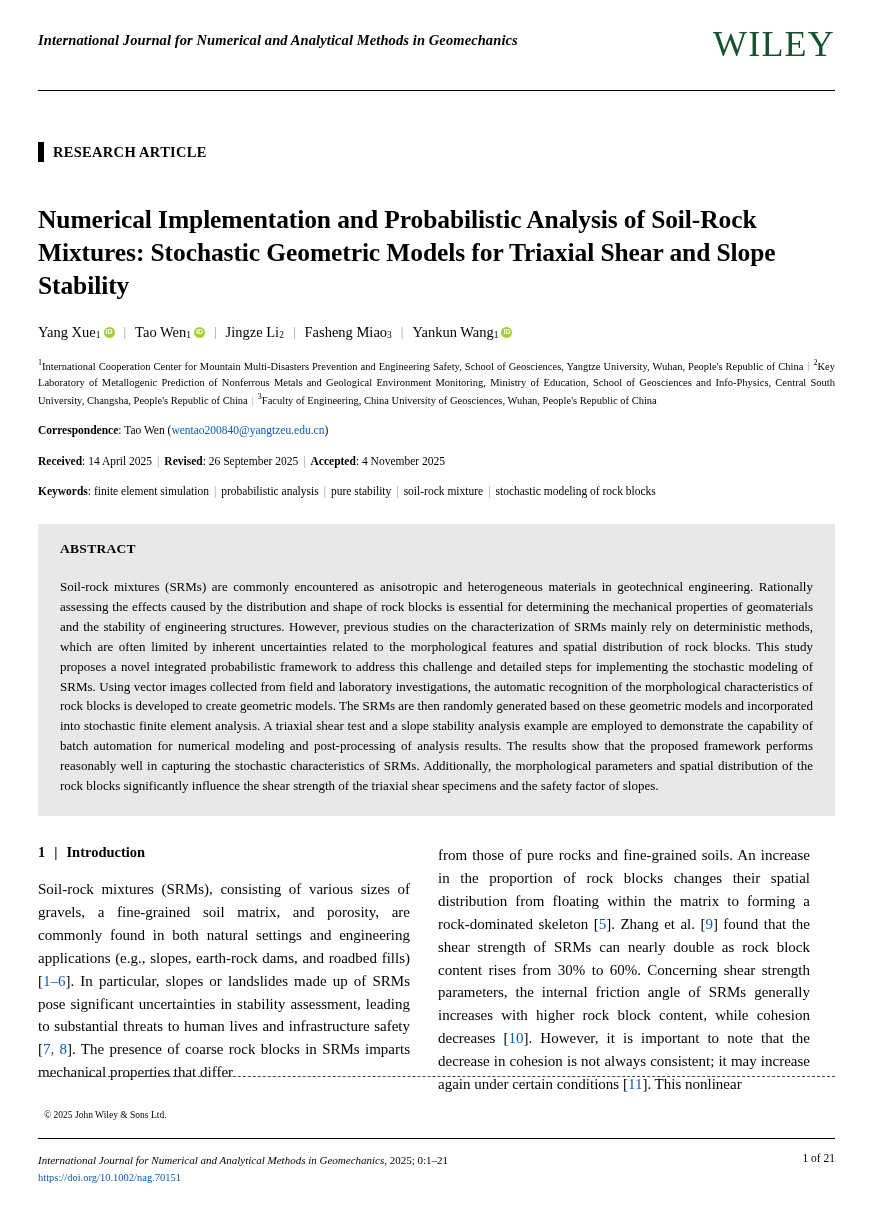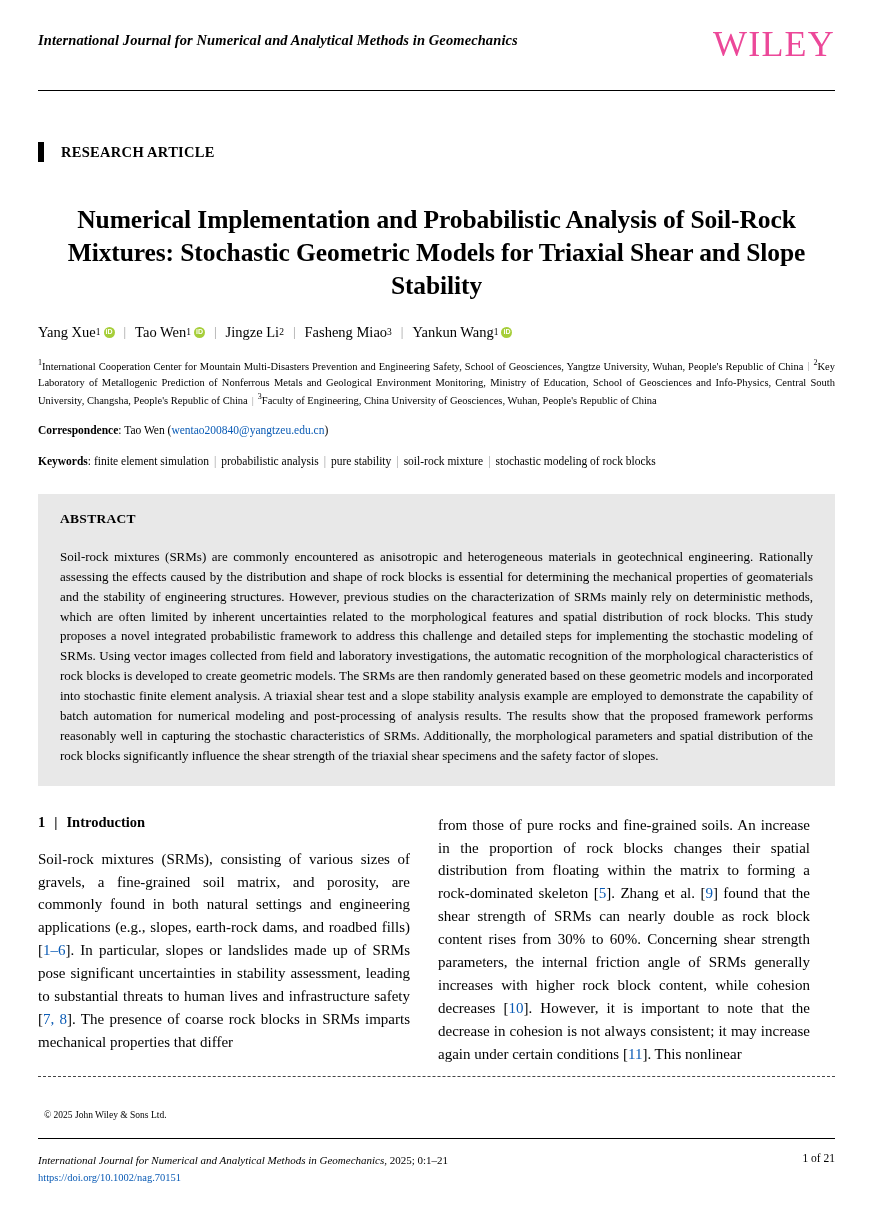--- a/index.html
+++ b/index.html
@@ -41,30 +41,30 @@
     font-size: 14.5px;
     letter-spacing: 0.1px;
     padding-top: 6px;
     color: #000;
   }
   .wiley-logo {
     font-family: "Liberation Serif", serif;
     font-size: 36px;
     letter-spacing: 1.2px;
     line-height: 1;
-    color: #ec4899;
+    color: #14532d;
     font-weight: normal;
   }
 
   
   .article-type-row {
     margin-top: 51px;
     display: flex;
     align-items: center;
-    gap: 17px;
+    gap: 9px;
   }
   .article-type-bar {
     width: 6px;
     height: 20px;
     background: #000;
     display: inline-block;
   }
   .article-type {
     font-family: "Liberation Serif", serif;
     font-weight: bold;
@@ -73,35 +73,34 @@
   }
 
   
   h1.paper-title {
     font-family: "Liberation Serif", serif;
     font-weight: bold;
     font-size: 25.5px;
     line-height: 1.30;
     margin: 41px 0 0 0;
     letter-spacing: -0.1px;
-    text-align: center;
   }
 
   
   .authors {
     margin-top: 20px;
     font-size: 14.5px;
     line-height: 1.4;
     display: flex;
     flex-wrap: wrap;
     align-items: center;
   }
   .author {
     display: inline-flex;
-    align-items: center;
+    align-items: flex-end;
   }
   .author sup {
     font-size: 9.5px;
     vertical-align: super;
   }
   .orcid {
     display: inline-block;
     width: 11px;
     height: 11px;
     border-radius: 50%;
@@ -298,20 +297,23 @@
   </div>
 
   <div class="affiliations">
     <sup>1</sup><span>International Cooperation Center for Mountain Multi-Disasters Prevention and Engineering Safety, School of Geosciences, Yangtze University, Wuhan, People's Republic of China</span><span class="aff-sep">|</span><sup>2</sup><span>Key Laboratory of Metallogenic Prediction of Nonferrous Metals and Geological Environment Monitoring, Ministry of Education, School of Geosciences and Info-Physics, Central South University, Changsha, People's Republic of China</span><span class="aff-sep">|</span><sup>3</sup><span>Faculty of Engineering, China University of Geosciences, Wuhan, People's Republic of China</span>
   </div>
 
   <div class="meta-line">
     <b>Correspondence</b>: <span>Tao Wen</span> (<a class="email" href="#">wentao200840@yangtzeu.edu.cn</a>)
   </div>
 
+  <div class="meta-line">
+    <b>Received</b>: <span>14 April 2025</span><span class="meta-sep">|</span><b>Revised</b>: <span>26 September 2025</span><span class="meta-sep">|</span><b>Accepted</b>: <span>4 November 2025</span>
+  </div>
 
   <div class="meta-line">
     <b>Keywords</b>: <span>finite element simulation</span><span class="meta-sep">|</span><span>probabilistic analysis</span><span class="meta-sep">|</span><span>pure stability</span><span class="meta-sep">|</span><span>soil-rock mixture</span><span class="meta-sep">|</span><span>stochastic modeling of rock blocks</span>
   </div>
 
   <div class="abstract-box">
     <div class="abstract-label">ABSTRACT</div>
     <div class="abstract-text">Soil-rock mixtures (SRMs) are commonly encountered as anisotropic and heterogeneous materials in geotechnical engineering. Rationally assessing the effects caused by the distribution and shape of rock blocks is essential for determining the mechanical properties of geomaterials and the stability of engineering structures. However, previous studies on the characterization of SRMs mainly rely on deterministic methods, which are often limited by inherent uncertainties related to the morphological features and spatial distribution of rock blocks. This study proposes a novel integrated probabilistic framework to address this challenge and detailed steps for implementing the stochastic modeling of SRMs. Using vector images collected from field and laboratory investigations, the automatic recognition of the morphological characteristics of rock blocks is developed to create geometric models. The SRMs are then randomly generated based on these geometric models and incorporated into stochastic finite element analysis. A triaxial shear test and a slope stability analysis example are employed to demonstrate the capability of batch automation for numerical modeling and post-processing of analysis results. The results show that the proposed framework performs reasonably well in capturing the stochastic characteristics of SRMs. Additionally, the morphological parameters and spatial distribution of the rock blocks significantly influence the shear strength of the triaxial shear specimens and the safety factor of slopes.</div>
   </div>
 

